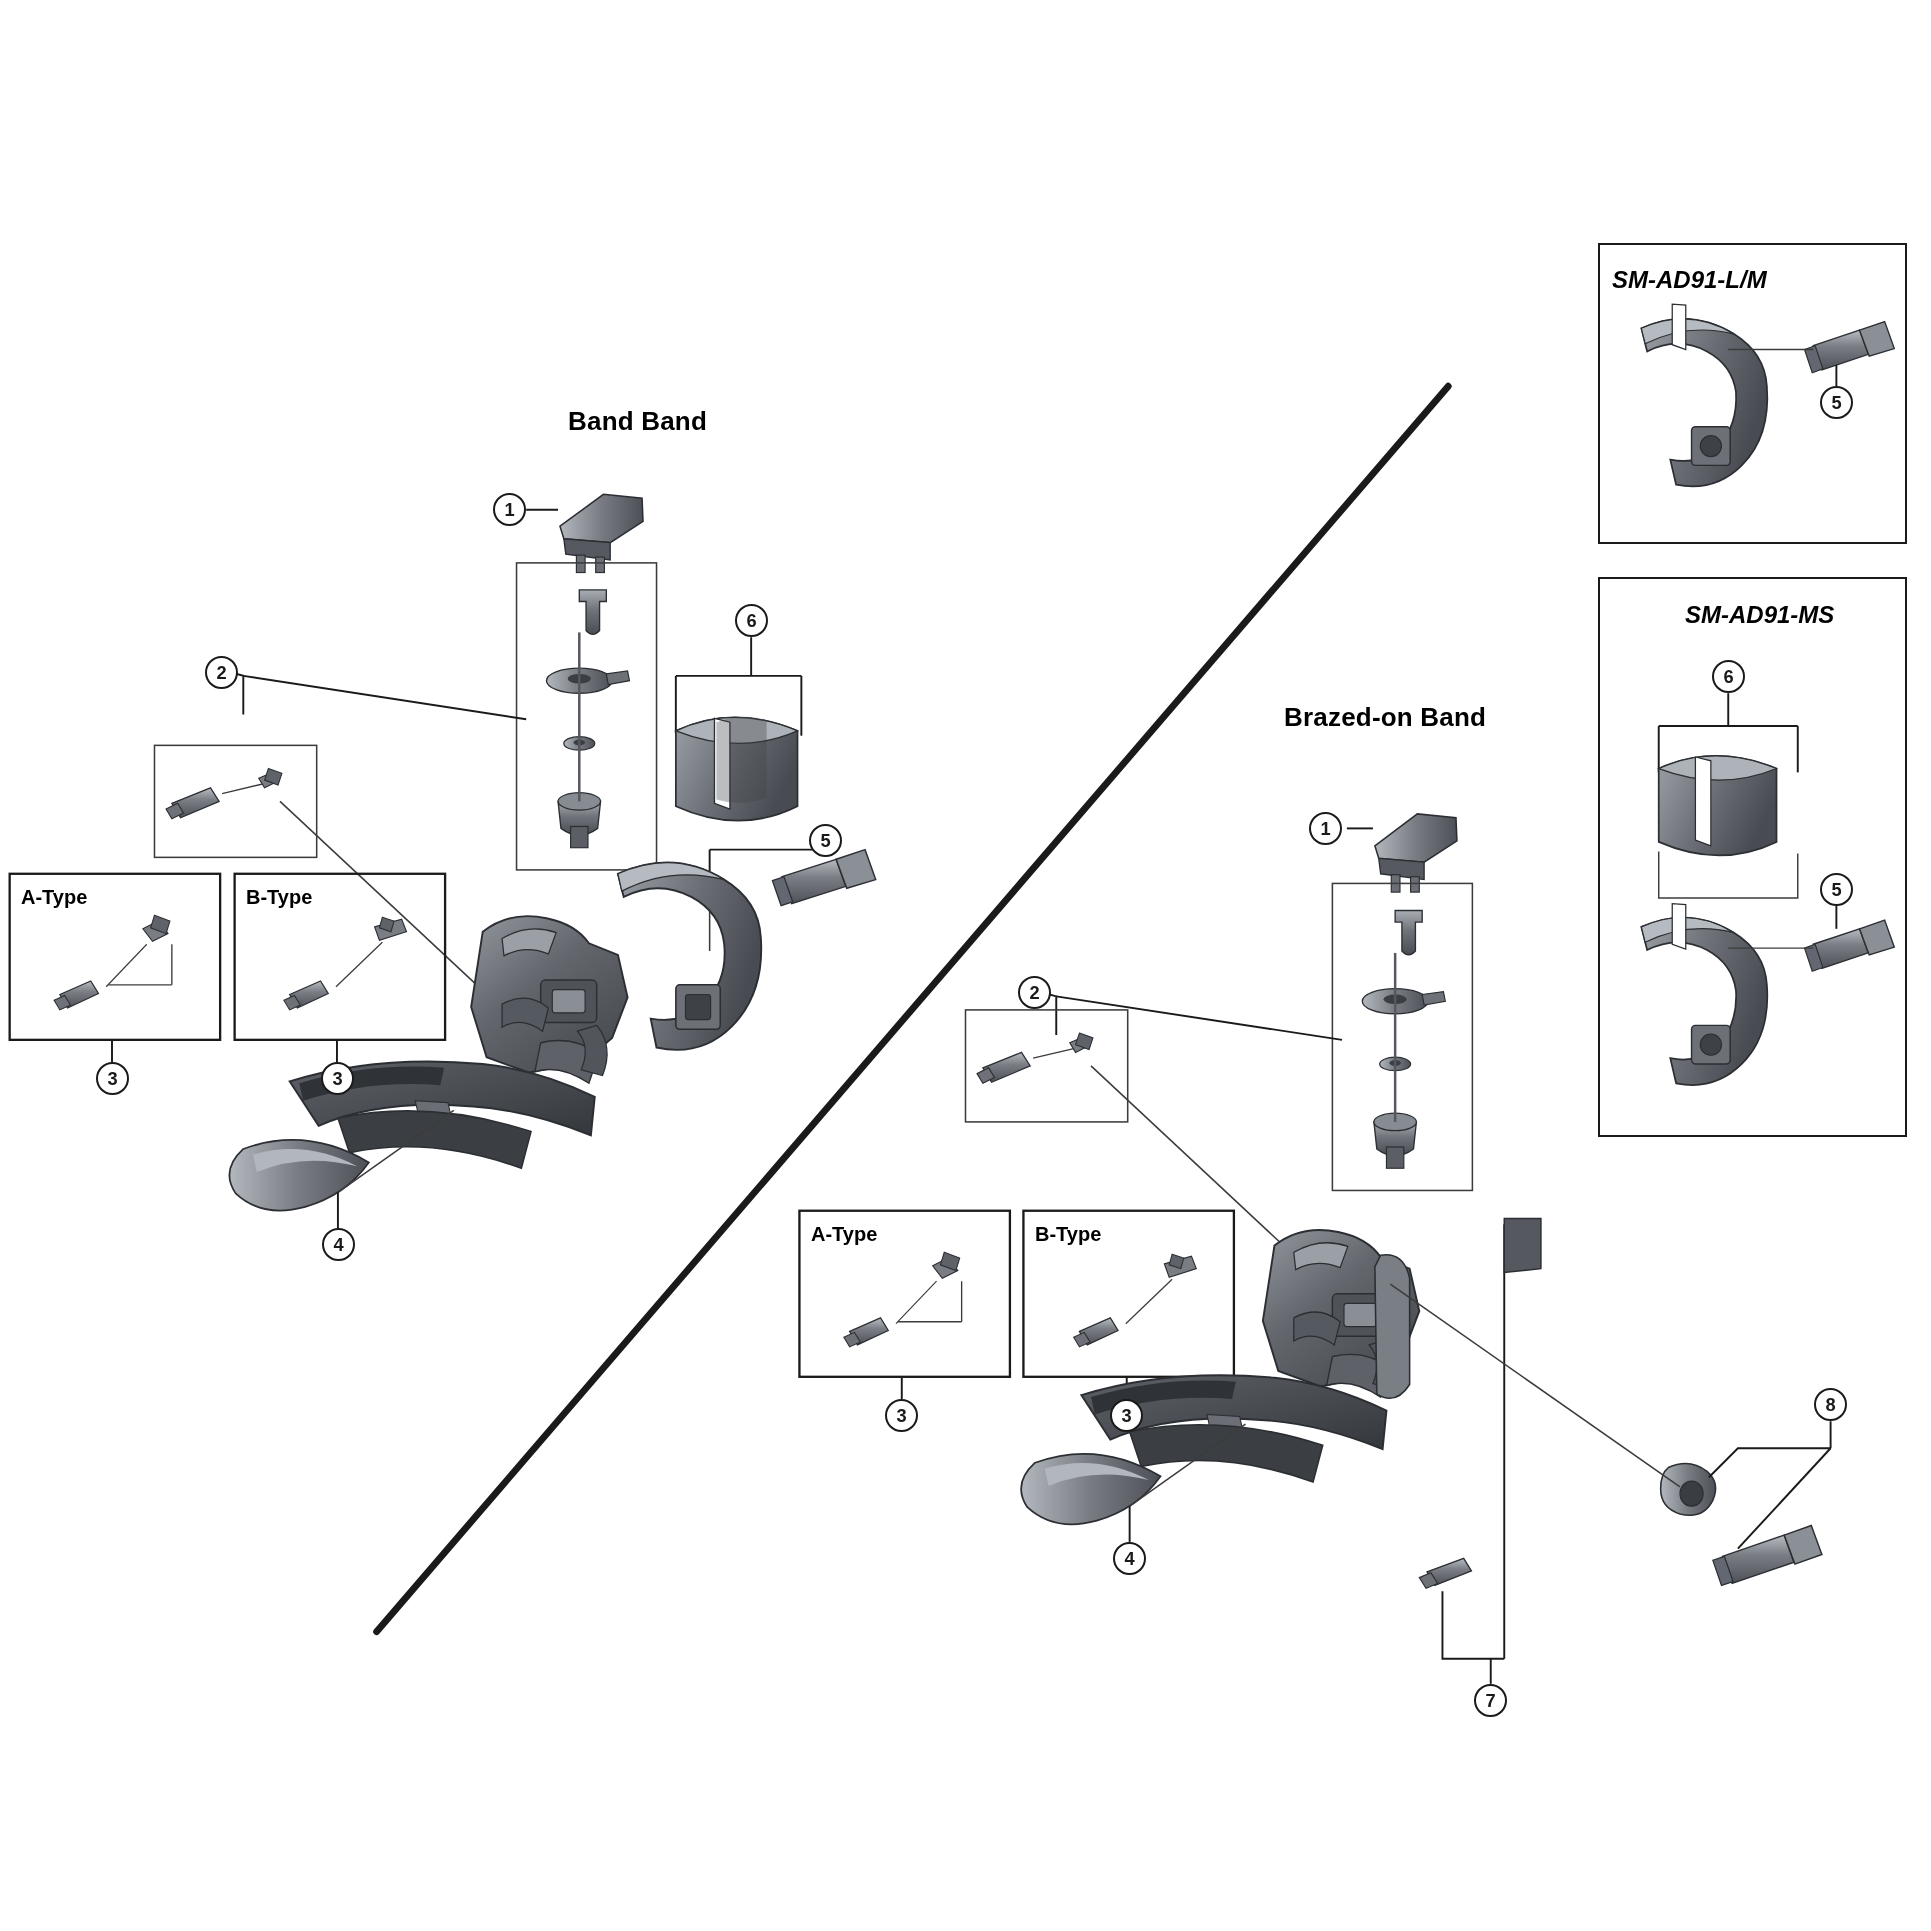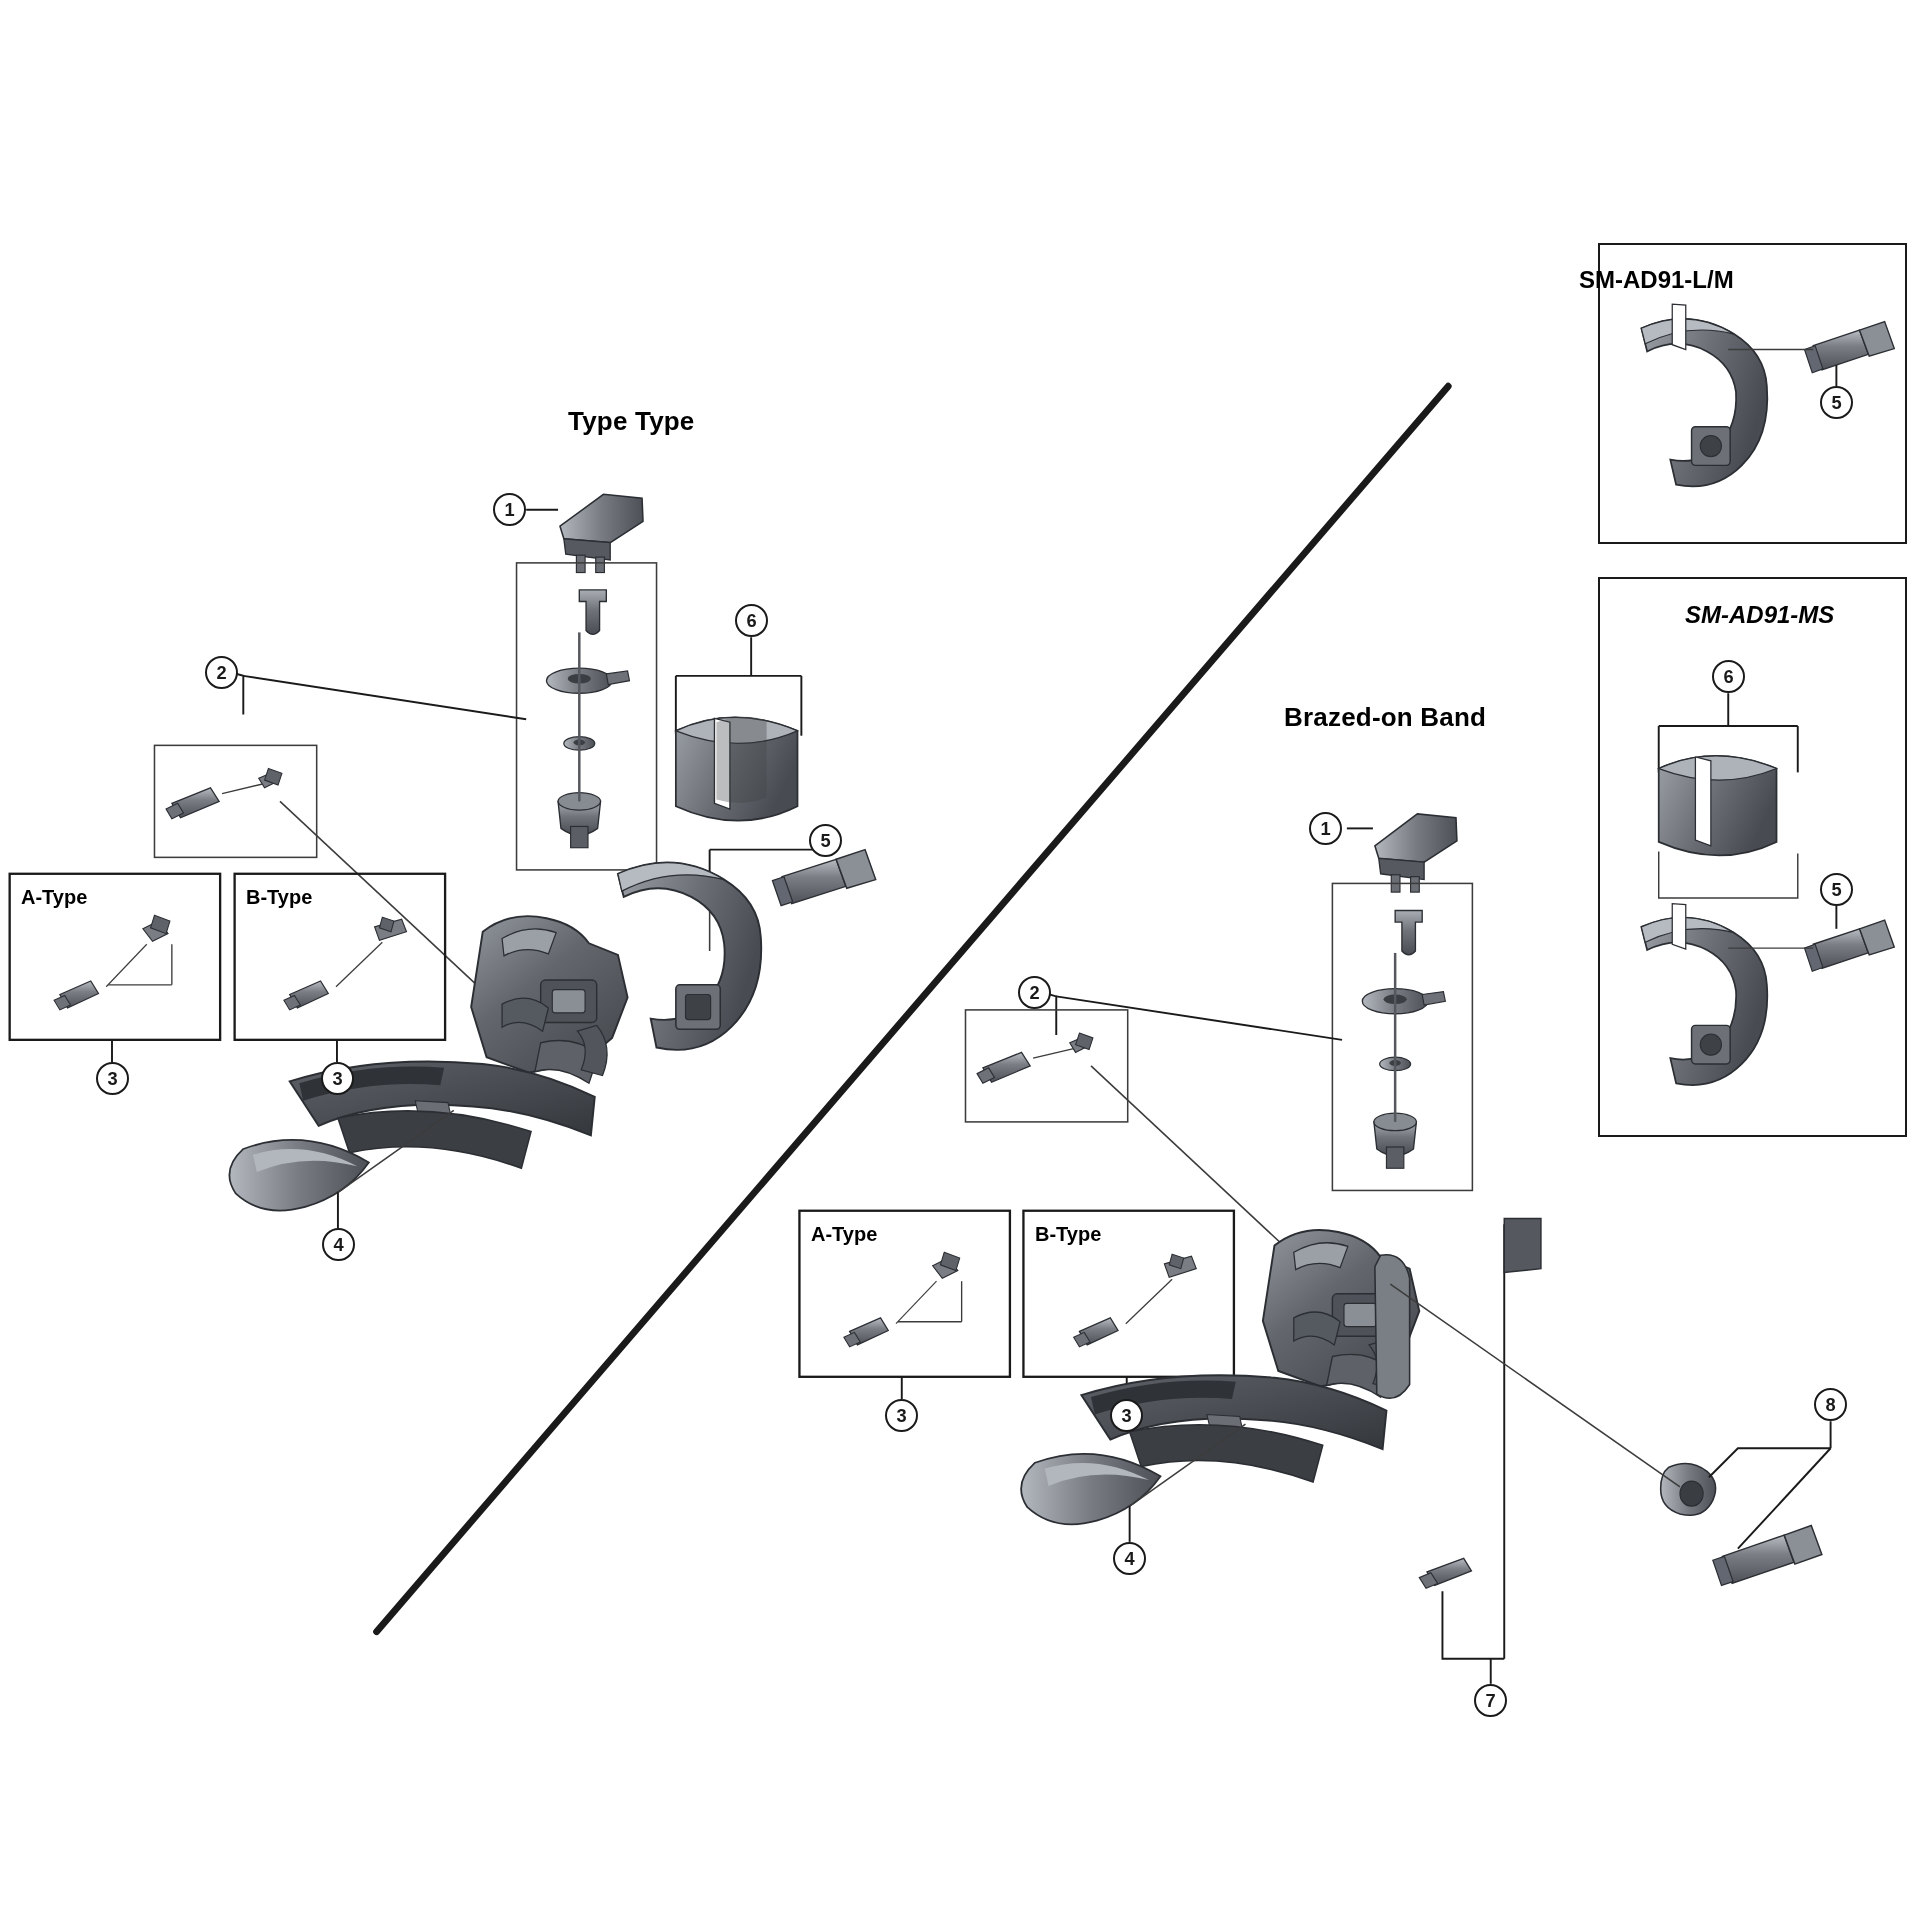--- a/index.html
+++ b/index.html
@@ -358,24 +358,24 @@
       <path d="M1869 982 l11 -4 l8 24 l-11 4 z" fill="#636771" stroke="#2b2e33" stroke-width="1.2"></path>
       <line x1="1790" y1="982" x2="1878" y2="982" stroke="#3c3c3c" stroke-width="1.4"></line>
       <line x1="1902" y1="962" x2="1902" y2="938" stroke="#1a1a1a" stroke-width="2"></line>
     </g>
 
   </svg>
 
   <div class="frame" style="left:1598px; top:243px; width:309px; height:301px;"></div>
   <div class="frame" style="left:1598px; top:577px; width:309px; height:560px;"></div>
 
-  <div class="label section-title" style="left:568px; top:406px;">Type Type</div>
+  <div class="label section-title" style="left:568px; top:406px;">Band Band</div>
   <div class="label section-title" style="left:1284px; top:702px;">Brazed-on Band</div>
 
-  <div class="label panel-title" style="left:1579px; top:266px;">SM-AD91-L/M</div>
+  <div class="label panel-title" style="left:1612px; top:266px;font-style:italic;">SM-AD91-L/M</div>
   <div class="label panel-title" style="left:1685px; top:601px;font-style:italic;">SM-AD91-MS</div>
 
   <div class="label box-title" style="left:21px; top:886px;">A-Type</div>
   <div class="label box-title" style="left:246px; top:886px;">B-Type</div>
   <div class="label box-title" style="left:811px; top:1223px;">A-Type</div>
   <div class="label box-title" style="left:1035px; top:1223px;">B-Type</div>
 
   <div class="callout" style="left:493px; top:493px;">1</div>
   <div class="callout" style="left:205px; top:656px;">2</div>
   <div class="callout" style="left:96px; top:1062px;">3</div>

